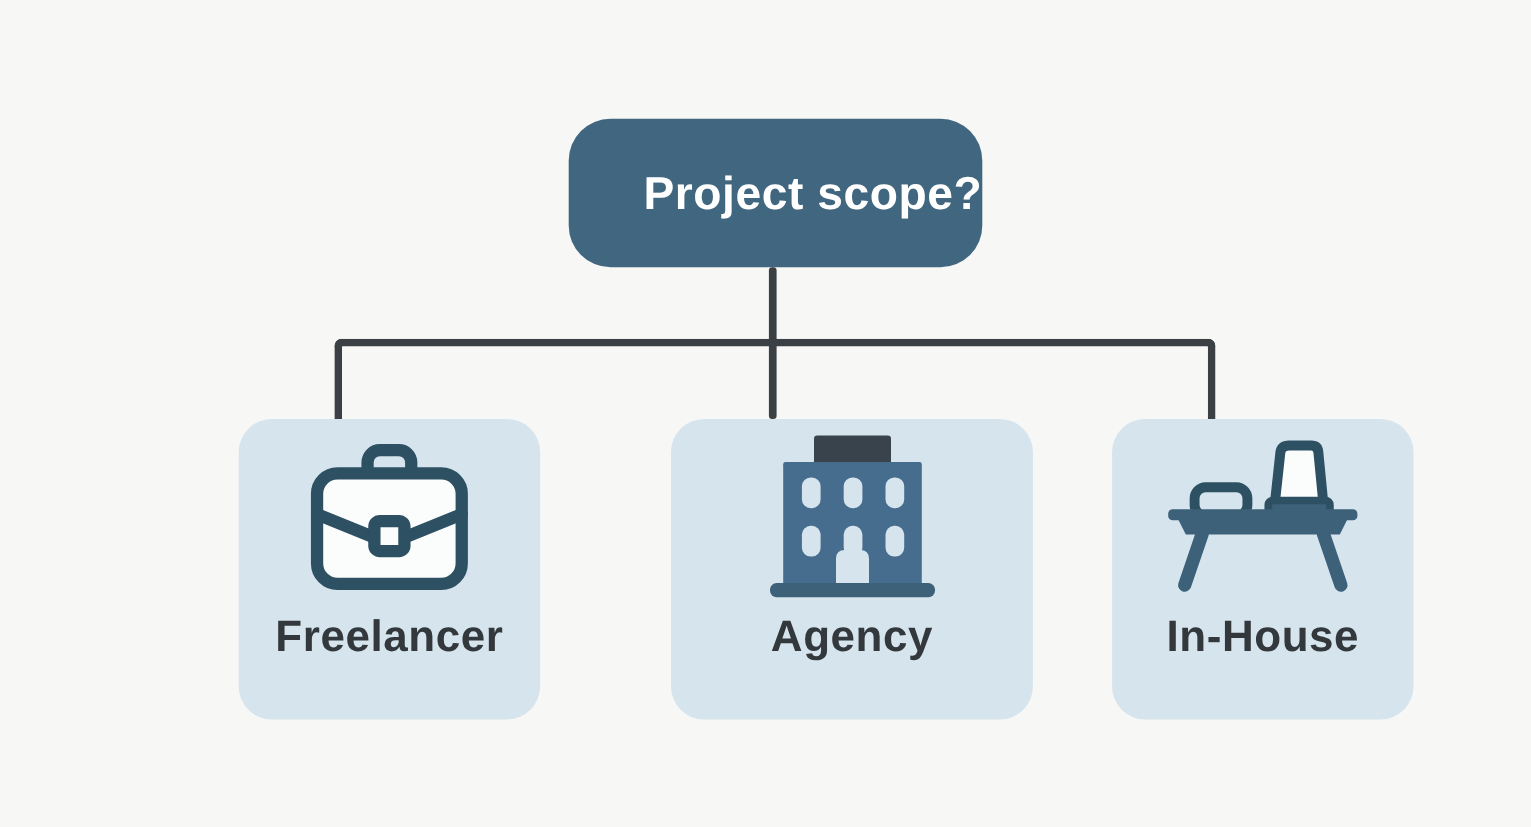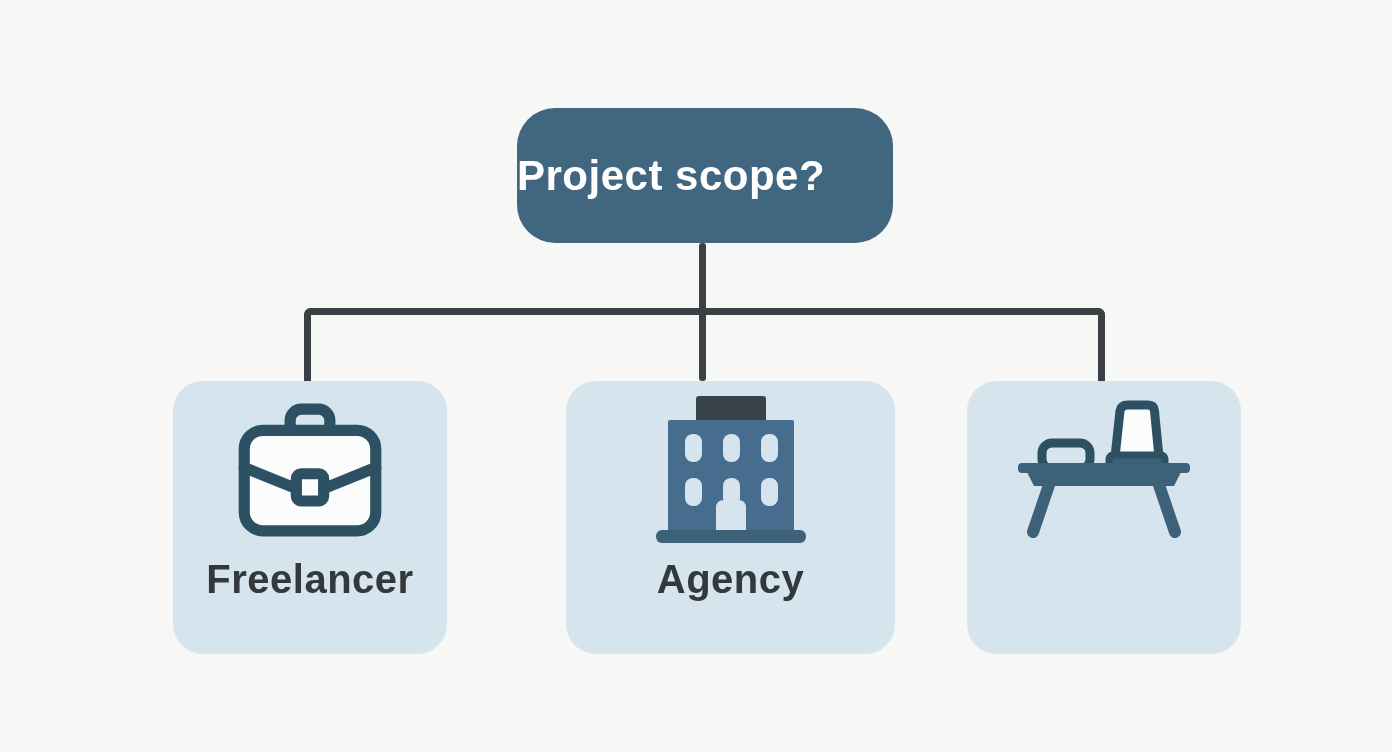--- a/index.html
+++ b/index.html
@@ -15,21 +15,21 @@
     height: 752px;
     background: #f7f7f5;
   }
   
   .decision-node {
     position: absolute;
     left: 517px; top: 108px;
     width: 376px; height: 135px;
     background: #41667f;
     border-radius: 38px;
-    display: flex; align-items: center; justify-content: flex-start;
+    display: flex; align-items: center; justify-content: flex-end;
   }
   .decision-node span {
     color: #ffffff;
     font-size: 42px;
     font-weight: bold;
     letter-spacing: 0.5px;
   }
   
   .connector-stem {
     position: absolute;
@@ -51,20 +51,21 @@
   .card {
     position: absolute;
     top: 381px;
     height: 273px;
     background: #d6e4ee;
     border-radius: 30px;
     display: flex;
     flex-direction: column;
     align-items: center;
     justify-content: flex-start;
+    margin-left: 44px;
   }
   .card-freelancer { left: 173px; width: 274px; }
   .card-agency     { left: 566px; width: 329px; }
   .card-inhouse    { left: 967px; width: 274px; }
   .card .icon-wrap {
     height: 178px;
     display: flex;
     align-items: center;
     justify-content: center;
   }
@@ -124,15 +125,16 @@
       <svg width="176" height="142" viewBox="0 0 176 142" fill="none" xmlns="http://www.w3.org/2000/svg">
         <path d="M104 12 Q105 6 112 6 L132 6 Q138 6 138.5 12 L143 58 L99 58 Z" fill="#fbfcfc" stroke="#2e5063" stroke-width="9" stroke-linejoin="round"></path>
         <rect x="93" y="56" width="56" height="13" rx="4" fill="#3e617a" stroke="#2e5063" stroke-width="7"></rect>
         <rect x="26" y="44" width="48" height="26" rx="10" stroke="#2e5063" stroke-width="9" fill="none"></rect>
         <rect x="2" y="64" width="172" height="10" rx="4" fill="#3e617a"></rect>
         <path d="M10 71 L166 71 L158 87 L18 87 Z" fill="#3e617a"></path>
         <path d="M33 86 L17 133" stroke="#3e617a" stroke-width="12" stroke-linecap="round"></path>
         <path d="M143 86 L159 133" stroke="#3e617a" stroke-width="12" stroke-linecap="round"></path>
       </svg>
     </div>
+    <div class="card-label">In-House</div>
   </div>
 
 </div>
 
 </body></html>

